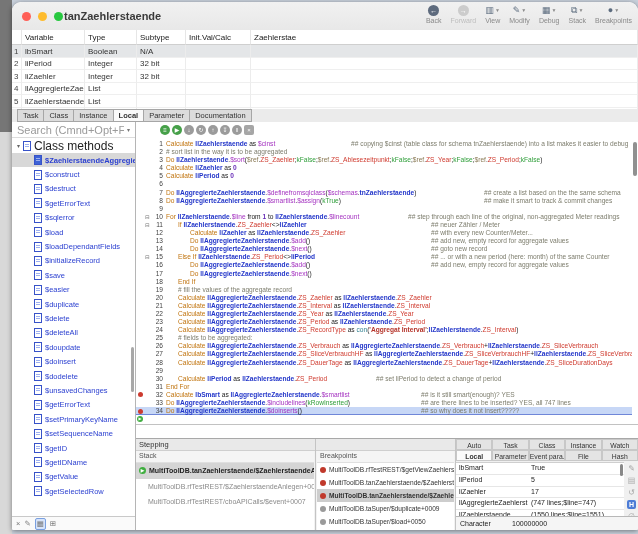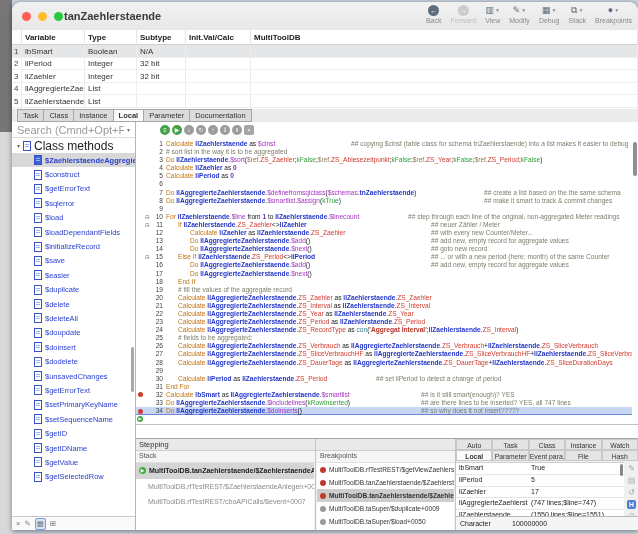--- a/index.html
+++ b/index.html
@@ -24,21 +24,21 @@
   .ticon.circ{width:11px;height:11px;border-radius:50%;color:#fff;font-size:7px;text-align:center;line-height:11px}
   .back-icon.circ{background:#5e6b7e}
   .forward-icon.circ{background:#cccccc}
   .tchev{font-size:5px;color:#8a8a8a}
   .tlabel{font-size:7px;color:#8a8a8a;margin-top:1px}
   .tbtn.dis .tlabel{color:#bdbdbd}
   
   #vtable{position:absolute;top:28px;left:0;right:0;height:79px;display:grid;
           grid-template-columns:10px 63px 52px 49px 65px 1fr;
           grid-template-rows:15px repeat(5,12.6px) 1fr;font-size:8px;background:#fff}
-  .th{font-weight:bold;color:#222;padding:3px 0 0 3px;border-bottom:1px solid #cfcfcf;border-right:1px solid #e6e6e6;overflow:hidden;white-space:nowrap}
+  .th{font-weight:normal;color:#222;padding:3px 0 0 3px;border-bottom:1px solid #cfcfcf;border-right:1px solid #e6e6e6;overflow:hidden;white-space:nowrap}
   .td{padding:1.5px 0 0 3px;border-bottom:1px solid #efefef;border-right:1px solid #ececec;color:#333;overflow:hidden;white-space:nowrap}
   .td.rownum{color:#444;padding-left:2px}
   .td.sel{background:#e4e6e8}
   
   #scopetabs{position:absolute;top:107px;left:0;right:0;height:13px;background:#ebebeb;
              border-bottom:1px solid #b9b9b9;display:flex;align-items:stretch;padding-left:5px}
   .stab{font-size:7.5px;color:#333;padding:1px 5px 0 5px;border:1px solid #a6a6a6;border-left-width:0;
         background:#dcdcdc;white-space:nowrap}
   .stab:first-child{border-left-width:1px}
   .stab.on{background:#fafafa;font-weight:bold}
@@ -192,21 +192,21 @@
         </div>
       </div>
   </div>
 
   <div id="vtable">
       <div class="th"></div>
       <div class="th">Variable</div>
       <div class="th">Type</div>
       <div class="th">Subtype</div>
       <div class="th">Init.Val/Calc</div>
-      <div class="th">MultiToolDB</div>
+      <div class="th">Zaehlerstae</div>
       <div class="td rownum sel">1</div>
       <div class="td sel">lbSmart</div>
       <div class="td sel">Boolean</div>
       <div class="td sel">N/A</div>
       <div class="td sel"></div>
       <div class="td sel"></div>
       <div class="td rownum">2</div>
       <div class="td">liPeriod</div>
       <div class="td">Integer</div>
       <div class="td">32 bit</div>
@@ -258,20 +258,24 @@
       <span class="rlabel">Class methods</span>
     </div>
     <div id="methods">
         <div class="mitem sel">
           <span class="doc filled"></span>
           <span class="mlabel">$ZaehlerstaendeAggregier</span>
         </div>
         <div class="mitem">
           <span class="doc"></span>
           <span class="mlabel">$construct</span>
+        </div>
+        <div class="mitem">
+          <span class="doc"></span>
+          <span class="mlabel">$destruct</span>
         </div>
         <div class="mitem">
           <span class="doc"></span>
           <span class="mlabel">$getErrorText</span>
         </div>
         <div class="mitem">
           <span class="doc"></span>
           <span class="mlabel">$sqlerror</span>
         </div>
         <div class="mitem">

